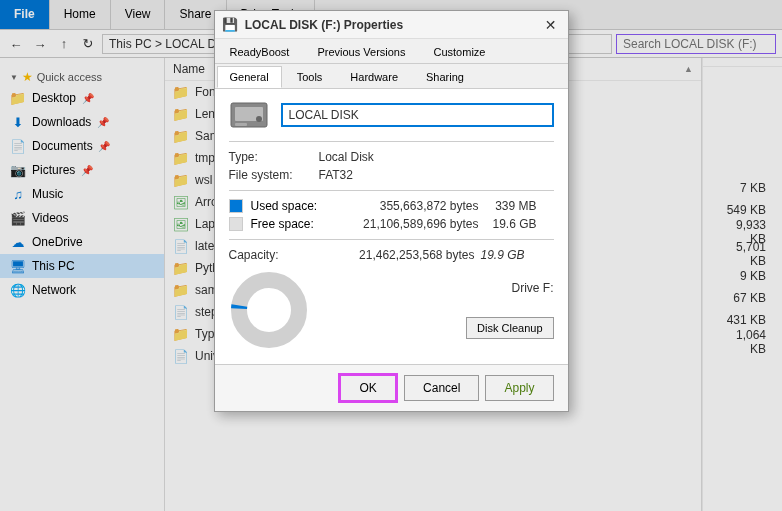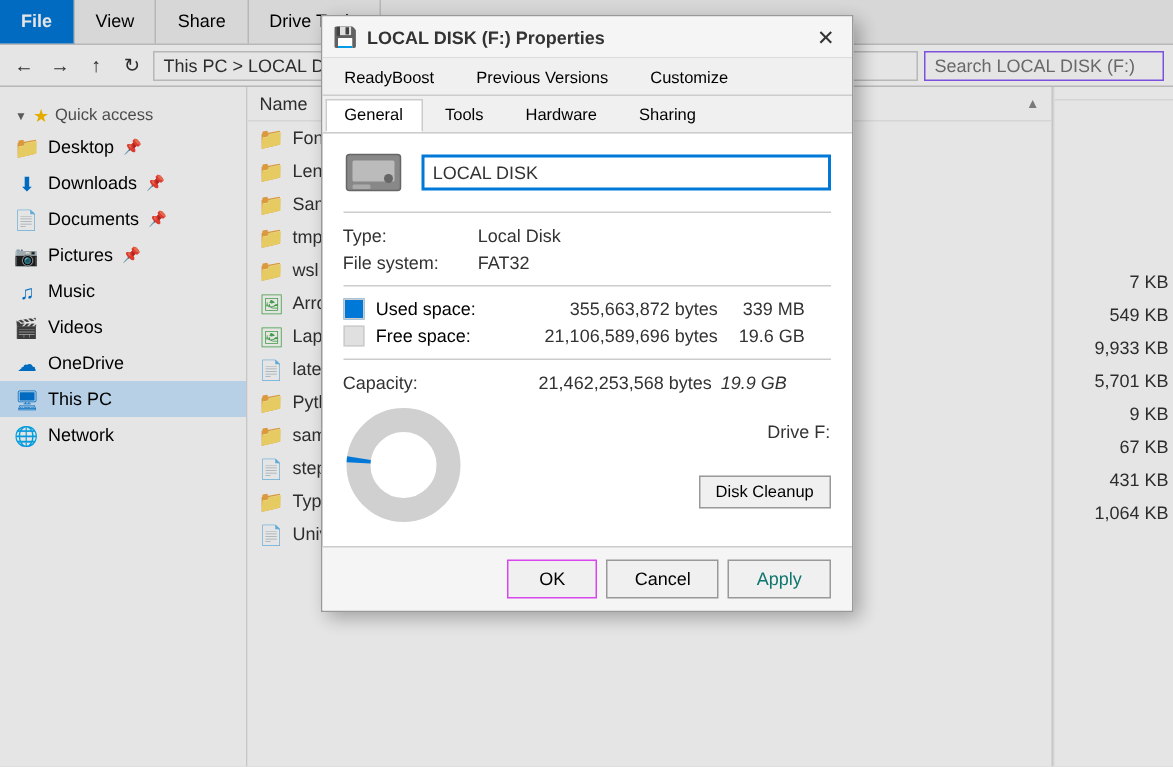--- a/index.html
+++ b/index.html
@@ -43,21 +43,21 @@
     .file-item { display: flex; align-items: center; padding: 3px 8px; height: 22px; gap: 6px; cursor: pointer; }
     .file-item-icon { width: 16px; height: 16px; display: flex; align-items: center; justify-content: center; flex-shrink: 0; }
     .file-item-name { font-size: 12px; color: #333; }
     .folder-yellow { color: #ffc000; font-size: 14px; }
     .file-icon { color: #888; font-size: 13px; }
     .image-icon { color: #4caf50; font-size: 13px; }
 
     
     .size-col { width: 80px; background: white; border-left: 1px solid #eee; overflow-y: auto; }
     .size-header { padding: 4px 8px; border-bottom: 1px solid #eee; font-size: 12px; color: #333; text-align: right; }
-    .size-cell { height: 22px; padding: 3px 3px; font-size: 12px; color: #333; text-align: right; display: flex; align-items: center; justify-content: flex-end; }
+    .size-cell { height: 22px; padding: 3px 16px; font-size: 12px; color: #333; text-align: right; display: flex; align-items: center; justify-content: flex-end; }
 
     
     .modal-overlay { position: fixed; top: 0; left: 0; width: 782px; height: 511px; background: rgba(0,0,0,0.1); display: flex; align-items: flex-start; justify-content: center; padding-top: 10px; }
     .modal { width: 355px; background: white; border: 1px solid #999; box-shadow: 4px 4px 12px rgba(0,0,0,0.3); }
     .modal-title-bar { display: flex; align-items: center; background: #f5f5f5; border-bottom: 1px solid #ddd; height: 28px; padding: 0 8px; gap: 6px; }
     .modal-title-icon { font-size: 13px; color: #555; }
     .modal-title-text { flex: 1; font-size: 12px; font-weight: 600; color: #333; }
     .modal-close-btn { width: 18px; height: 18px; display: flex; align-items: center; justify-content: center; cursor: pointer; font-size: 14px; color: #333; background: none; border: none; }
 
     
@@ -89,29 +89,30 @@
 
     
     .chart-area { display: flex; align-items: center; justify-content: space-between; margin: 4px 0; }
     .donut-container { width: 80px; height: 80px; position: relative; }
     .drive-label { display: flex; align-items: center; gap: 6px; font-size: 12px; color: #333; }
     .cleanup-btn { border: 1px solid #999; background: #f0f0f0; padding: 4px 10px; font-size: 11px; cursor: pointer; }
 
     
     .modal-footer { display: flex; justify-content: flex-end; align-items: center; padding: 8px 14px; border-top: 1px solid #ccc; gap: 6px; background: #f5f5f5; }
     .footer-btn { border: 1px solid #999; background: #f0f0f0; padding: 5px 18px; font-size: 12px; cursor: pointer; min-width: 60px; }
-    .footer-btn.ok { border: 1px solid #d946ef; }
-    .footer-btn.disabled { color: #0f766e; cursor: default; }
+    .footer-btn.ok { border: 3px solid #d946ef; }
+    .footer-btn.disabled { color: #4d7c0f; cursor: default; }
   </style>
 </head>
 <body>
 
 <div class="title-bar">
   <div class="title-bar-tabs">
     <div class="tab tab-file">File</div>
+    <div class="tab">Home</div>
     <div class="tab">View</div>
     <div class="tab">Share</div>
     <div class="tab">Drive Tools</div>
   </div>
 </div>
 
 <div class="address-bar">
   <button class="nav-btn">←</button>
   <button class="nav-btn">→</button>
   <button class="nav-btn">↑</button>

